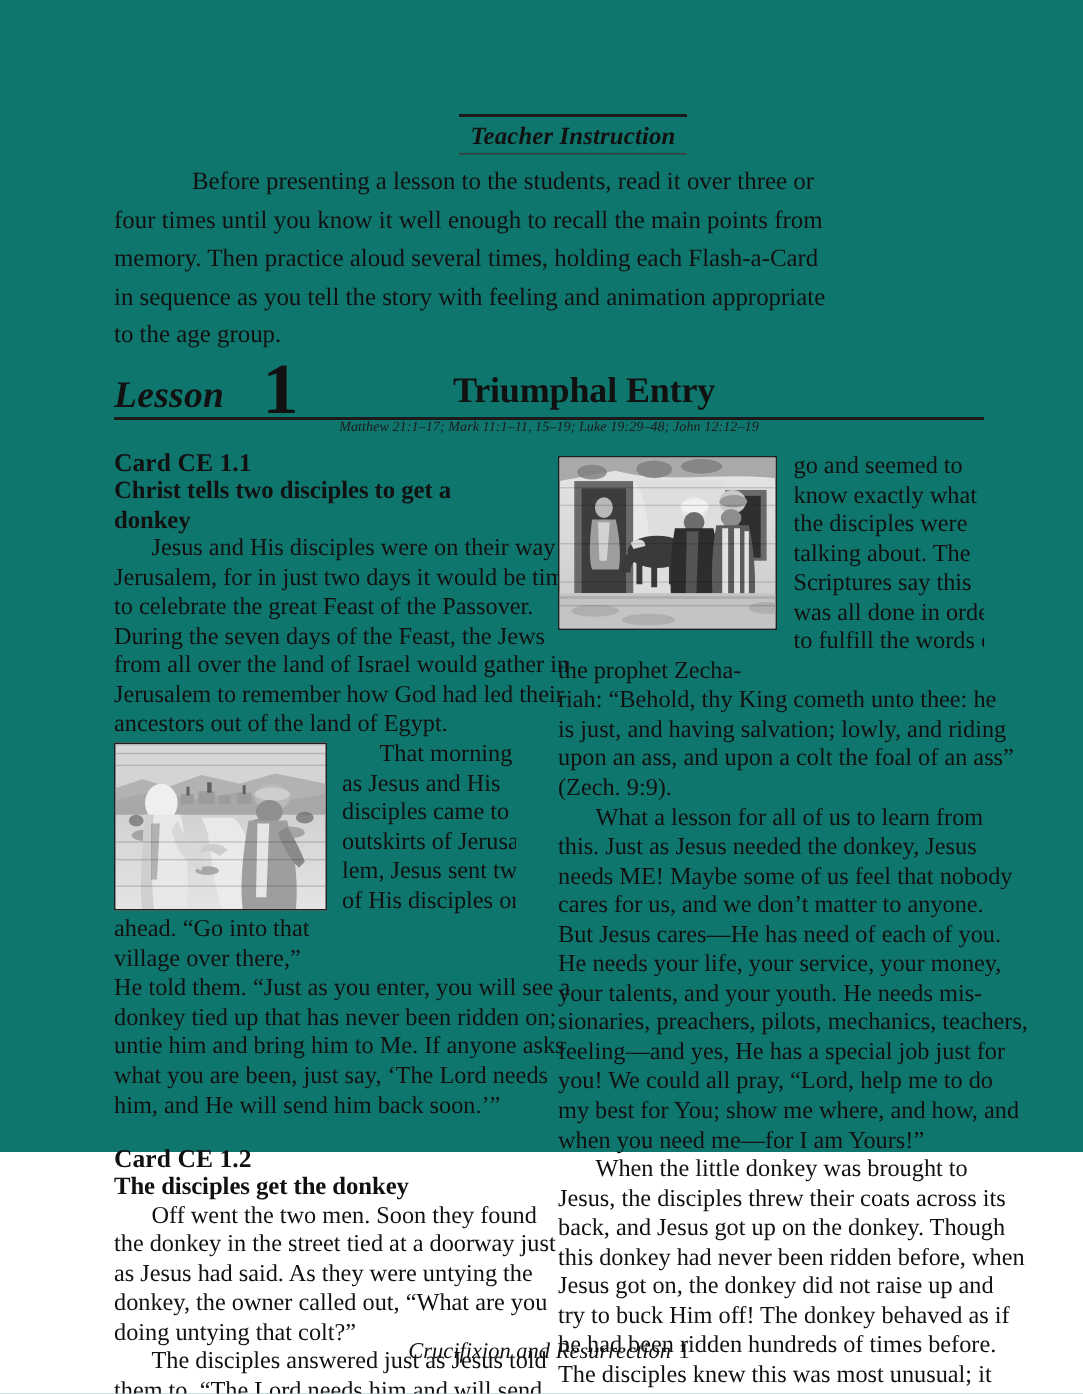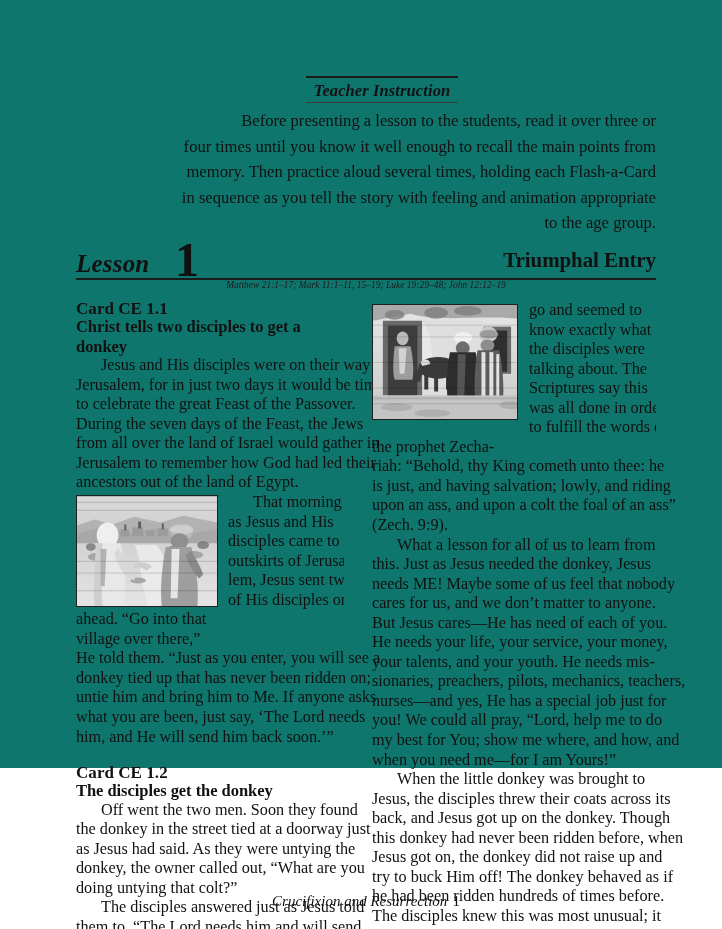--- a/index.html
+++ b/index.html
@@ -48,21 +48,21 @@
     white-space: nowrap;
   }
 
   
   .intro {
     position: absolute;
     left: 76px; top: 108px;
     width: 580px;
     font-size: 16.6px;
     line-height: 25.6px;
-    text-align: right;
+    text-align: left;
   }
   .intro p { margin: 0; }
   .intro .ln { display: block; white-space: nowrap; }
   .intro .ln.first { text-indent: 52px; }
 
   
   .lesson-block {
     position: absolute;
     left: 76px; top: 244px;
     width: 580px;
@@ -80,22 +80,22 @@
     position: absolute;
     left: 99px; top: -8px;
     font-size: 48px;
     font-weight: bold;
     line-height: 1;
   }
   .lesson-title {
     position: absolute;
     left: 226px; top: 4px;
     width: 354px;
-    text-align: right;
-    font-size: 21px;
+    text-align: left;
+    font-size: 24px;
     font-weight: bold;
     letter-spacing: -0.1px;
   }
   .lesson-rule {
     position: absolute;
     left: 0; top: 34px;
     width: 580px;
     height: 1.6px;
     background: #1b1b1b;
   }
@@ -440,21 +440,21 @@
 
     <p class="blk">
       <span class="ln ind">What a lesson for all of us to learn from</span>
       <span class="ln">this.  Just as Jesus needed the donkey, Jesus</span>
       <span class="ln">needs ME!  Maybe some of us feel that nobody</span>
       <span class="ln">cares for us, and we don’t matter to anyone.</span>
       <span class="ln">But Jesus cares—He has need of each of you.</span>
       <span class="ln">He needs your life, your service, your money,</span>
       <span class="ln">your talents, and your youth.  He needs mis-</span>
       <span class="ln">sionaries, preachers, pilots, mechanics, teachers,</span>
-      <span class="ln">nurses—and yes, He has a special job just for</span>
+      <span class="ln">feeling—and yes, He has a special job just for</span>
       <span class="ln">you!  We could all pray, “Lord, help me to do</span>
       <span class="ln">my best for You; show me where, and how, and</span>
       <span class="ln">when you need me—for I am Yours!”</span>
     </p>
 
     <p class="blk">
       <span class="ln ind">When the little donkey was brought to</span>
       <span class="ln">Jesus, the disciples threw their coats across its</span>
       <span class="ln">back, and Jesus got up on the donkey.  Though</span>
       <span class="ln">this donkey had never been ridden before, when</span>

